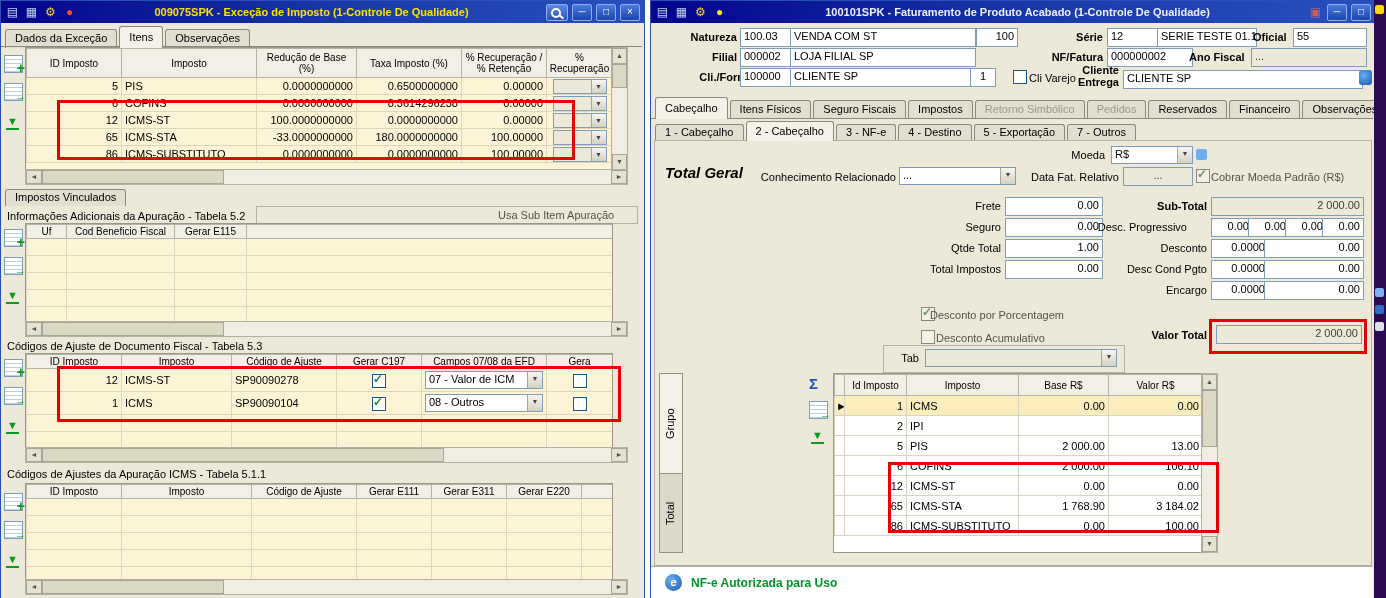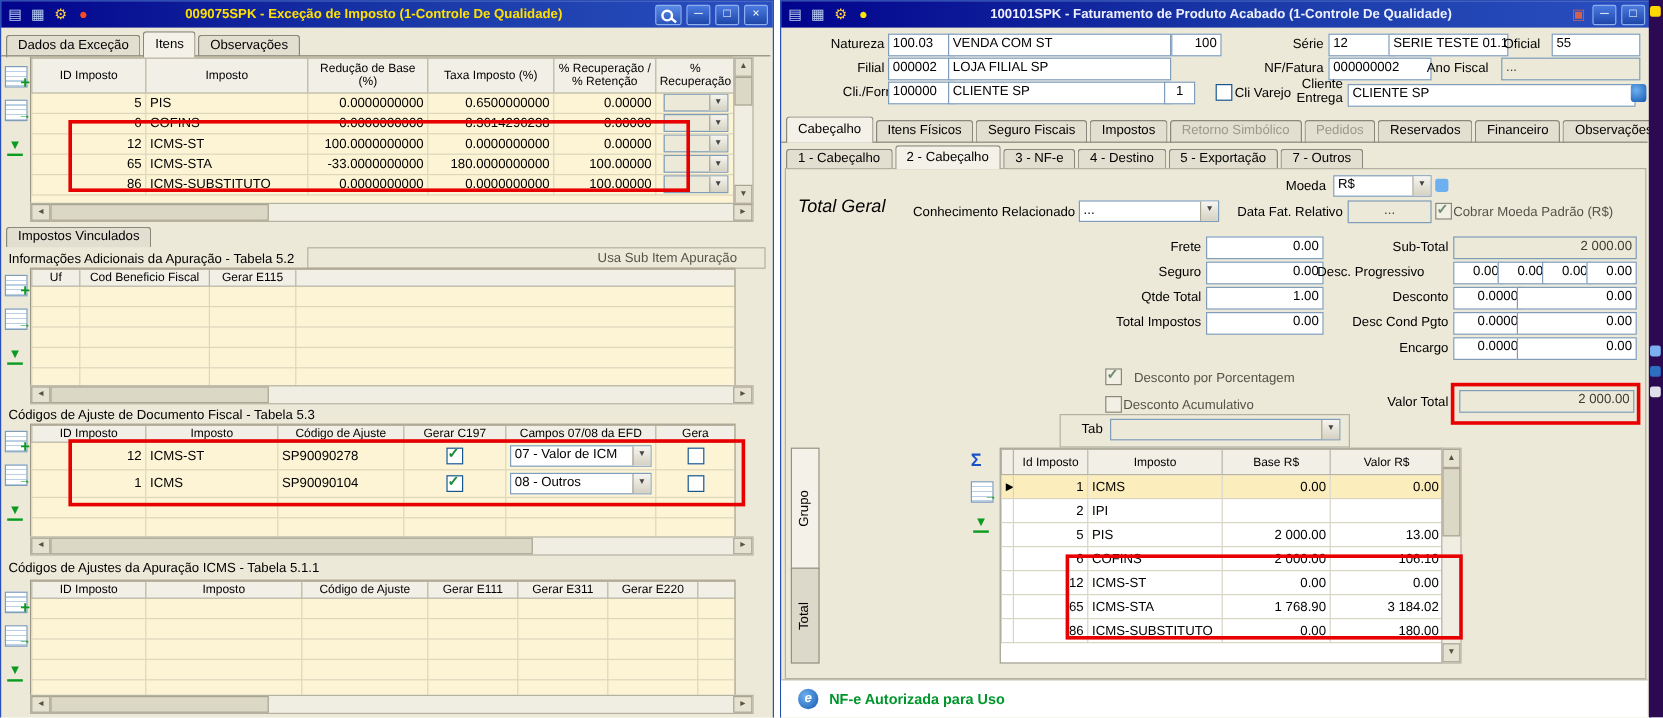--- a/index.html
+++ b/index.html
@@ -65,21 +65,21 @@
   .cb.gray{border-color:#8b887a;background:#f2efe4}
   .cb.gray.chk::after{color:#6f8d74}
   .combo{display:inline-flex;height:16px;background:#fff;border:1px solid #7f9db9;align-items:stretch;vertical-align:middle}
   .combo .ctext{flex:1;padding:0 3px;line-height:14px;text-align:left;overflow:hidden;white-space:nowrap}
   .cbtn{width:14px;background:linear-gradient(#f6f5f0,#d5d1c2);border-left:1px solid #a9a593;color:#444;
         font-size:7px;line-height:14px;text-align:center}
   .cbtn::before{content:"▼"}
   .combo.dis{background:#ece9d8}
   
   .lbl{position:absolute;white-space:nowrap;line-height:14px}
-  .b{font-weight:normal}.r{text-align:right}.gr{color:#55524a}
+  .b{font-weight:bold}.r{text-align:right}.gr{color:#55524a}
   .pre{white-space:pre-line;line-height:12px}
   .inp{position:absolute;height:17px;background:#fff;border:1px solid #7f9db9;padding:0 3px;line-height:15px;
        overflow:hidden;white-space:nowrap}
   .inp.ds{background:#ece9d8;color:#3f3d35}
   .inp.num{text-align:right}
   .redbox{position:absolute;border:3px solid #e80000;z-index:6;pointer-events:none}
   .gline{position:absolute;border:1px solid #b5b1a1}
   
   .vtab{position:absolute;width:22px;background:#ddd9ca;border:1px solid #94917f;writing-mode:vertical-rl;
         transform:rotate(180deg);text-align:center;font-size:11px}
@@ -543,21 +543,21 @@
     <div class="inp num" style="left:560px;top:238px;width:50px">0.0000</div>
     <div class="inp num" style="left:613px;top:238px;width:92px">0.00</div>
     <div class="lbl r" style="left:420px;top:261px;width:136px">Desc Cond Pgto</div>
     <div class="inp num" style="left:560px;top:259px;width:50px">0.0000</div>
     <div class="inp num" style="left:613px;top:259px;width:92px">0.00</div>
     <div class="lbl r" style="left:420px;top:282px;width:136px">Encargo</div>
     <div class="inp num" style="left:560px;top:280px;width:50px">0.0000</div>
     <div class="inp num" style="left:613px;top:280px;width:92px">0.00</div>
 
     <span class="cb gray chk" style="position:absolute;left:270px;top:306px"></span>
-    <div class="lbl gr" style="left:294px;top:307px">Desconto por Porcentagem</div>
+    <div class="lbl gr" style="left:279px;top:307px">Desconto por Porcentagem</div>
     <span class="cb gray" style="position:absolute;left:270px;top:329px"></span>
     <div class="lbl gr" style="left:285px;top:330px">Desconto Acumulativo</div>
 
     <div class="lbl b r" style="left:420px;top:327px;width:136px">Valor Total</div>
     <div class="inp ds num" style="left:565px;top:324px;width:138px">2 000.00</div>
     <div class="redbox" style="left:558px;top:318px;width:152px;height:29px"></div>
 
     <div class="gline" style="left:232px;top:344px;width:240px;height:26px"></div>
     <div class="lbl r" style="left:238px;top:350px;width:30px">Tab</div>
     <span class="combo dis" style="position:absolute;left:274px;top:348px;width:190px">
@@ -631,21 +631,21 @@
             <td class="num">65</td>
               <td>ICMS-STA</td>
             <td class="num">1 768.90</td>
               <td class="num">3 184.02</td>
           </tr>
           <tr>
             <td class="ind"></td>
             <td class="num">86</td>
               <td>ICMS-SUBSTITUTO</td>
             <td class="num">0.00</td>
-              <td class="num">180.00</td>
+              <td class="num">100.00</td>
           </tr>
         </tbody>
       </table>
     </div>
     <div class="vsb" style="left:550px;top:372px;height:178px">
       <span class="sbb ic-up"></span>
         <span class="sbt" style="height:55px"></span>
         <span class="sbsp"></span>
         <span class="sbb ic-dn2"></span>
     </div>

